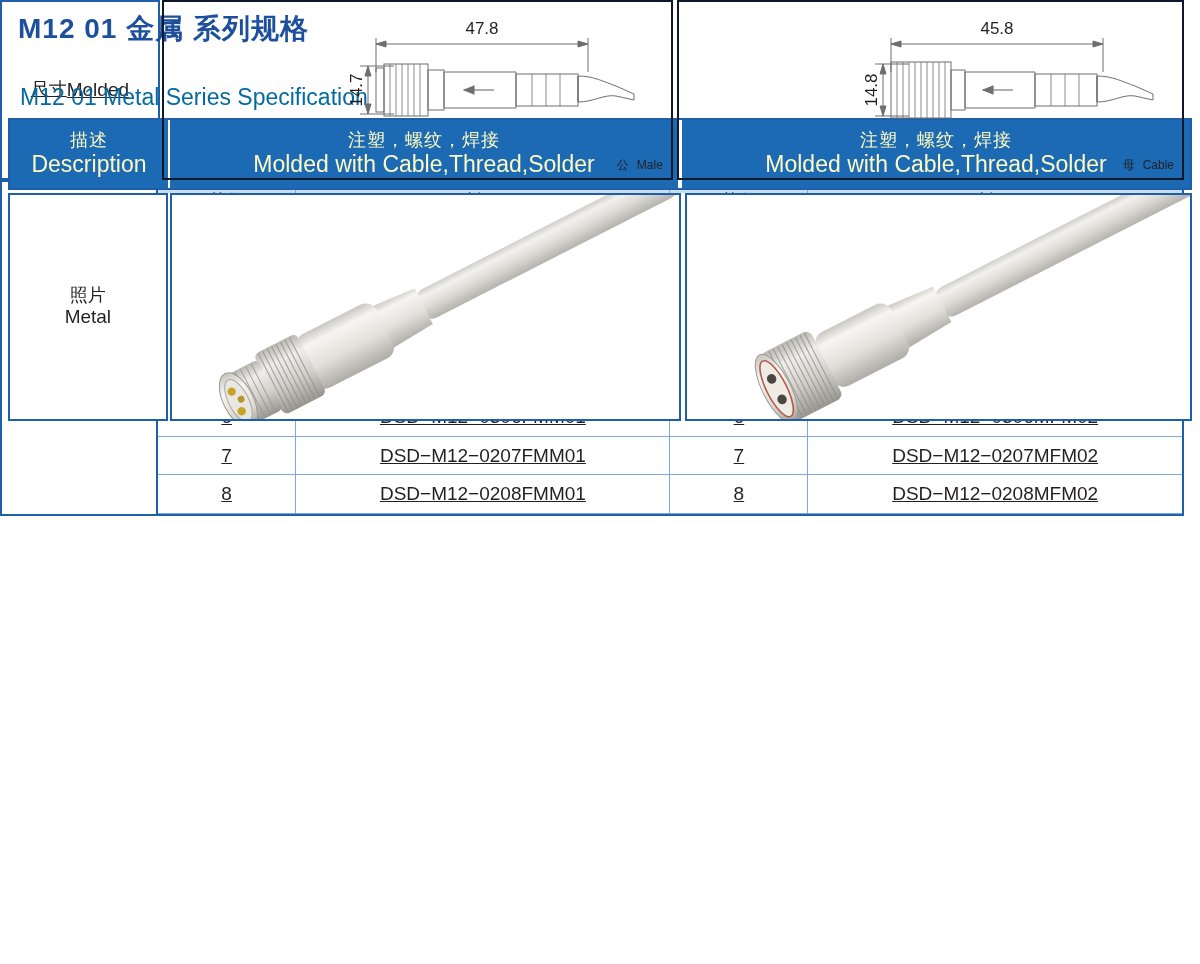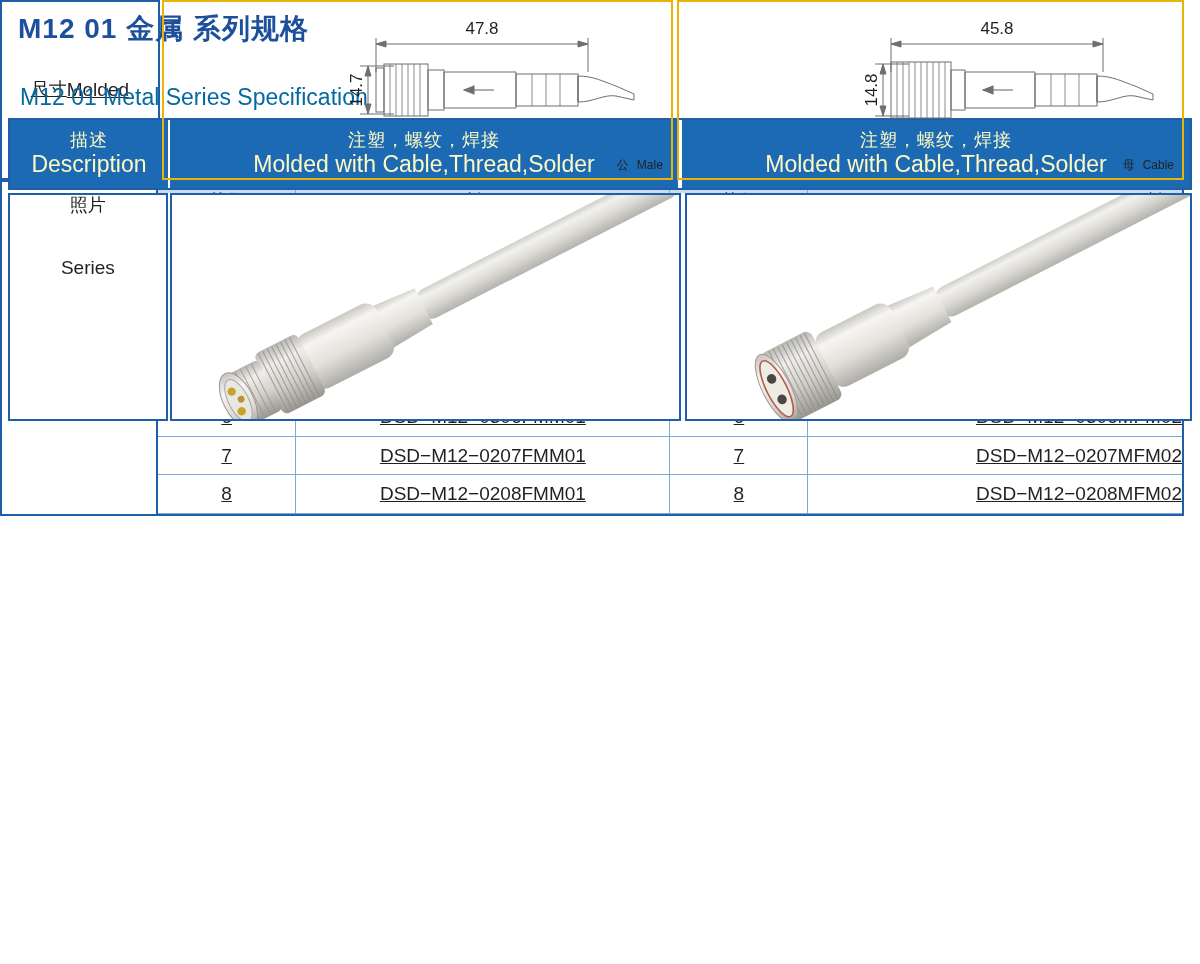--- a/index.html
+++ b/index.html
@@ -87,22 +87,22 @@
     display: flex;
     border: none;
   }
   .photo-row .lab {
     width: 160px;
     border: 2px solid #1f5fa9;
     box-sizing: border-box;
     display: flex;
     flex-direction: column;
     align-items: center;
+    justify-content: center;
     line-height: 1.2;
-    gap: 40px;
   }
   .photo-row .img-cell {
     border: 2px solid #1f5fa9;
     box-sizing: border-box;
     position: relative;
     overflow: hidden;
   }
   .photo-row .img-cell.male { width: 512px; margin-left: 2px; }
   .photo-row .img-cell.female { width: 508px; margin-left: 4px; }
 
@@ -122,21 +122,21 @@
     width: 160px;
     border: 2px solid #1f5fa9;
     box-sizing: border-box;
     display: flex;
     flex-direction: row;
     align-items: center;
     justify-content: center;
     line-height: 1.2;
   }
   .draw-row .dw-cell {
-    border: 2px solid #eab308;
+    border: 2px solid #0f172a;
     box-sizing: border-box;
     position: relative;
     overflow: hidden;
   }
   .draw-row .dw-cell.male { width: 512px; margin-left: 2px; }
   .draw-row .dw-cell.female { width: 508px; margin-left: 4px; }
   .gender-tag {
     position: absolute;
     right: 8px;
     bottom: 4px;
@@ -181,21 +181,21 @@
   }
   .pn-table th {
     background: #c9ddf0;
     height: 60px;
     font-weight: normal;
     line-height: 1.18;
   }
   .pn-table th .cn { font-size: 18px; display: block; }
   .pn-table th .en { font-size: 19px; display: block; }
   .pn-table th:first-child, .pn-table td:first-child { border-left: none; }
-  .pn-table th:last-child, .pn-table td:last-child { border-right: none; text-align: right; }
+  .pn-table th:last-child, .pn-table td:last-child { border-right: none; }
   .col-contacts { width: 140px; }
   .col-part { width: 380px; }
 
   
   svg { display: block; }
 </style>
 </head>
 <body>
 
 <div class="page">
@@ -214,21 +214,21 @@
     </div>
     <div class="cell c3">
       <span class="cn">注塑，螺纹，焊接</span>
       <span class="en">Molded with Cable,Thread,Solder</span>
     </div>
   </div>
 
   <div class="photo-row block" style="border:none;">
     <div class="lab rowlabel">
       <span class="cn">照片</span>
-      <span class="en">Series</span>
+      <span class="en">Metal</span>
     </div>
 
     <div class="img-cell male">
       <svg width="508" height="224" viewBox="0 0 508 224">
         <defs>
           <linearGradient id="cableG" x1="0" y1="0" x2="0" y2="1">
             <stop offset="0%" stop-color="#cfcfca"></stop>
             <stop offset="22%" stop-color="#f2f1ee"></stop>
             <stop offset="55%" stop-color="#dedcd6"></stop>
             <stop offset="100%" stop-color="#b5b3ad"></stop>

